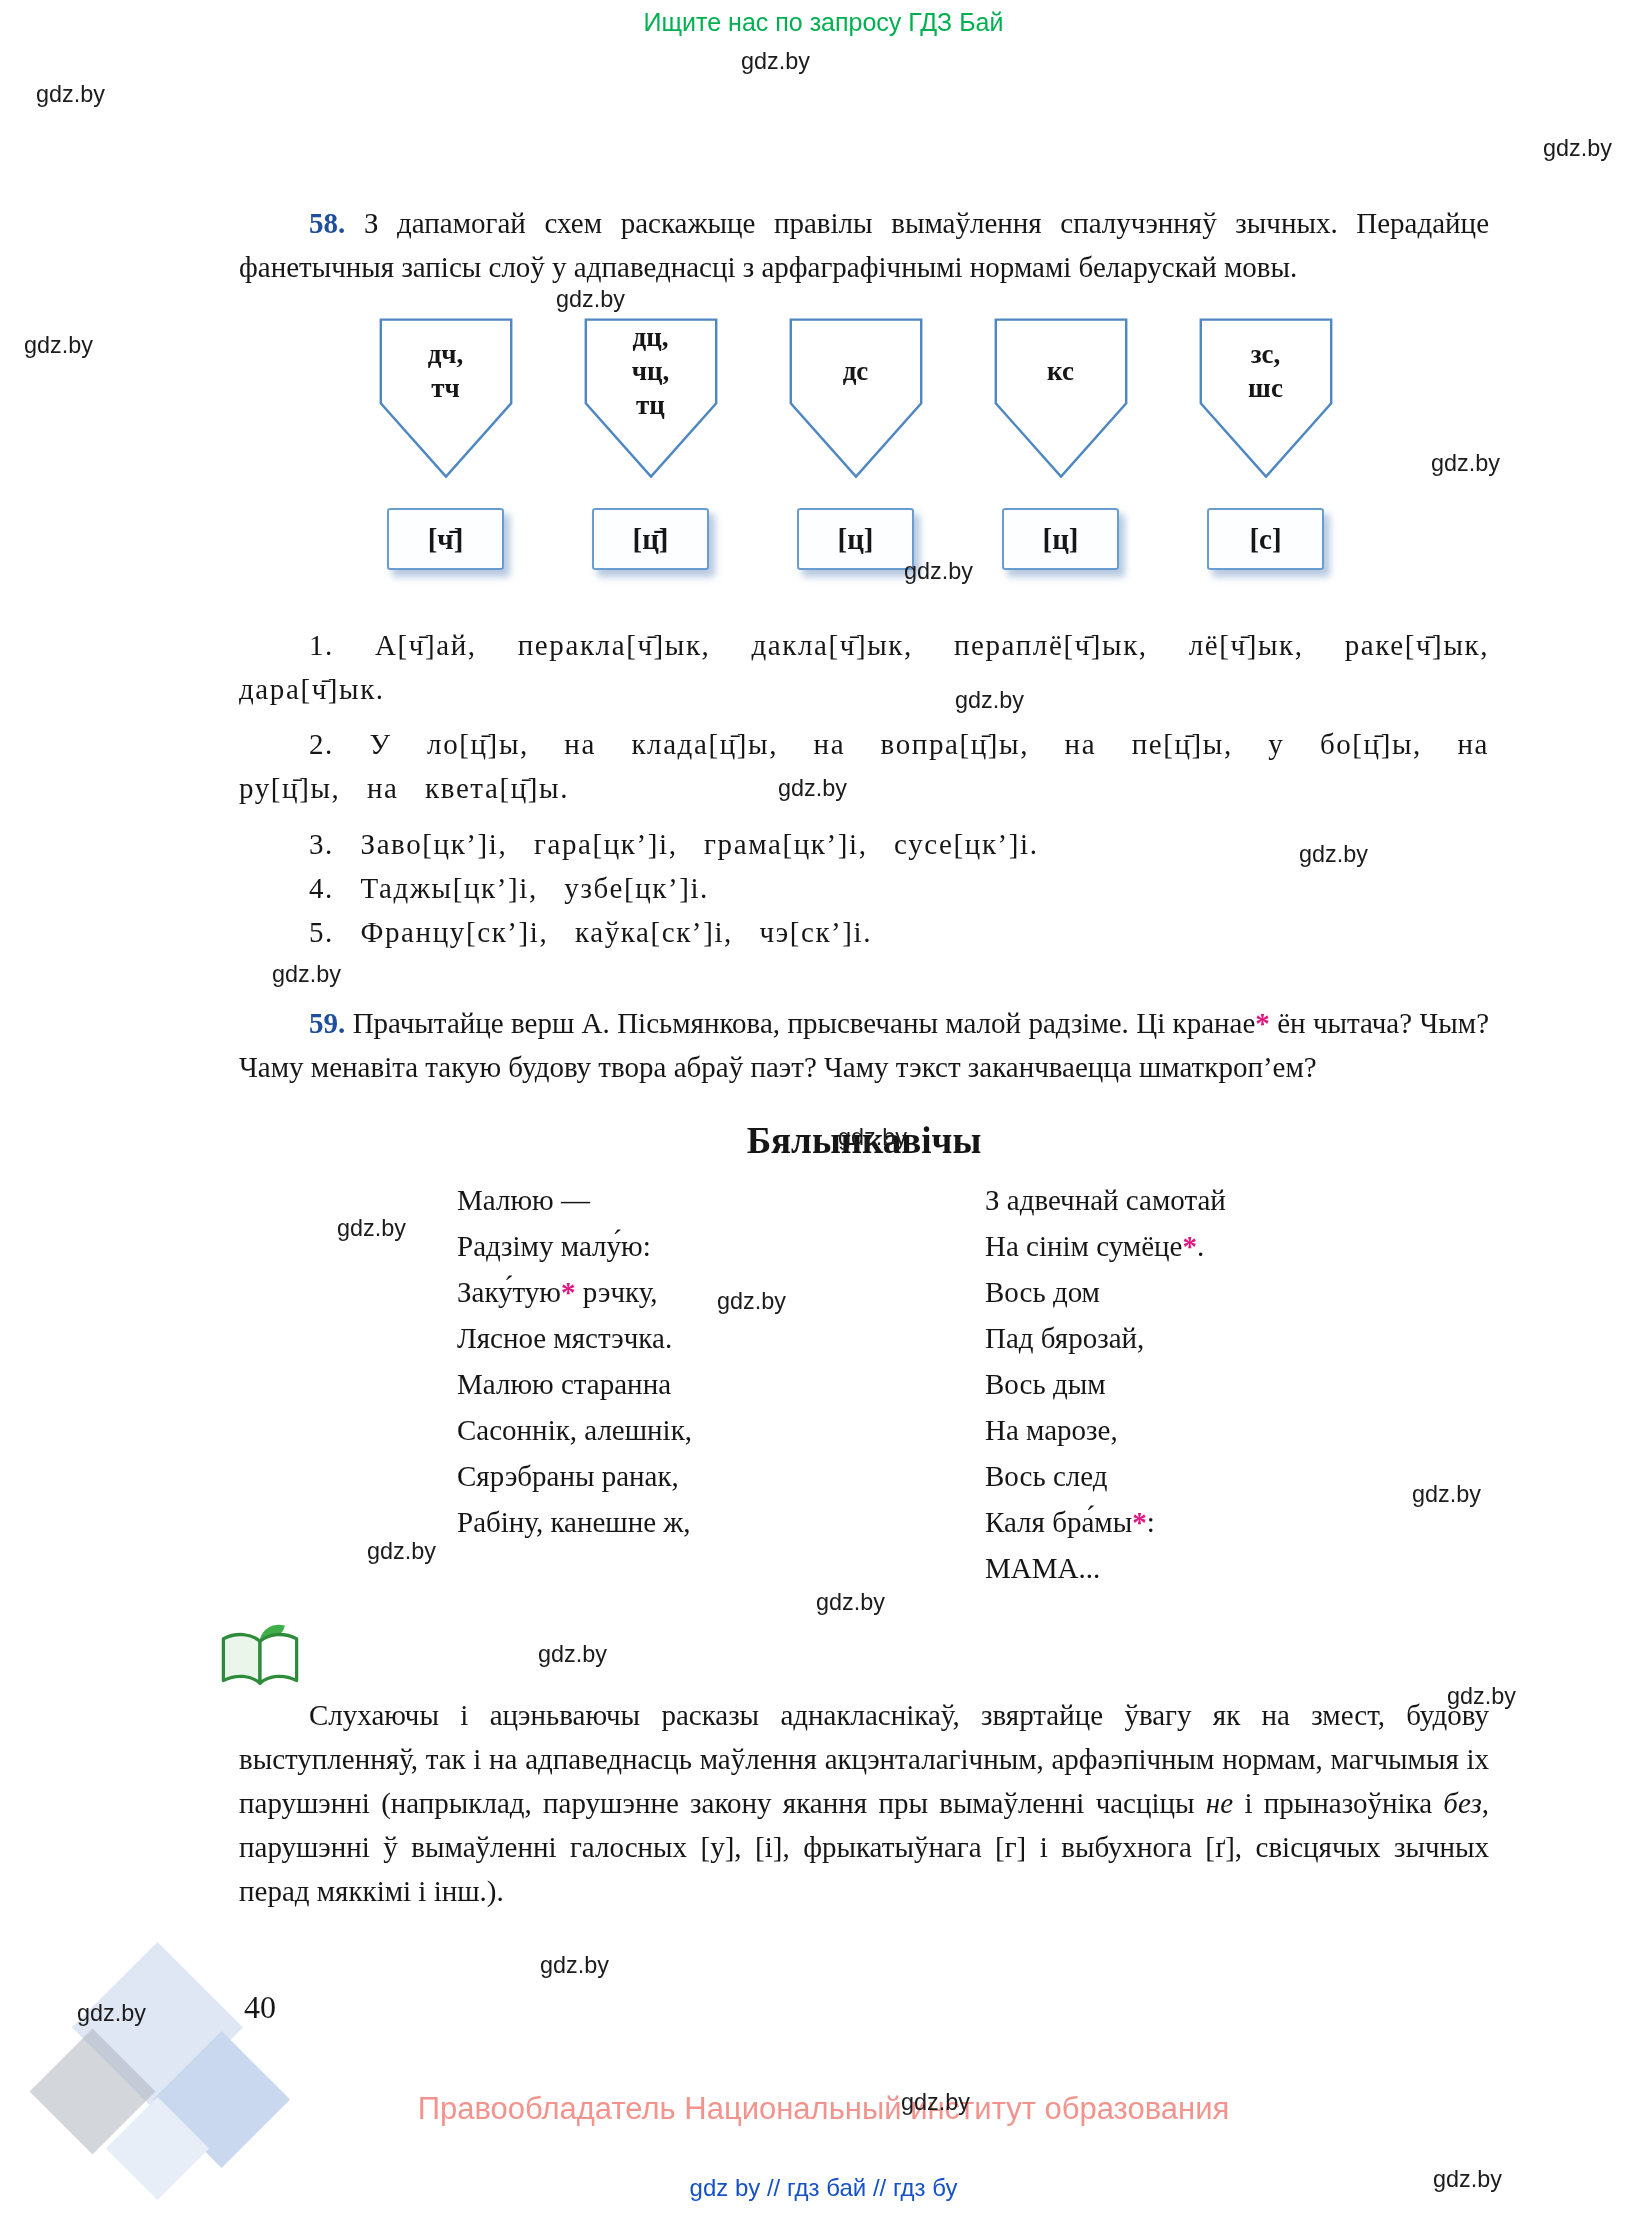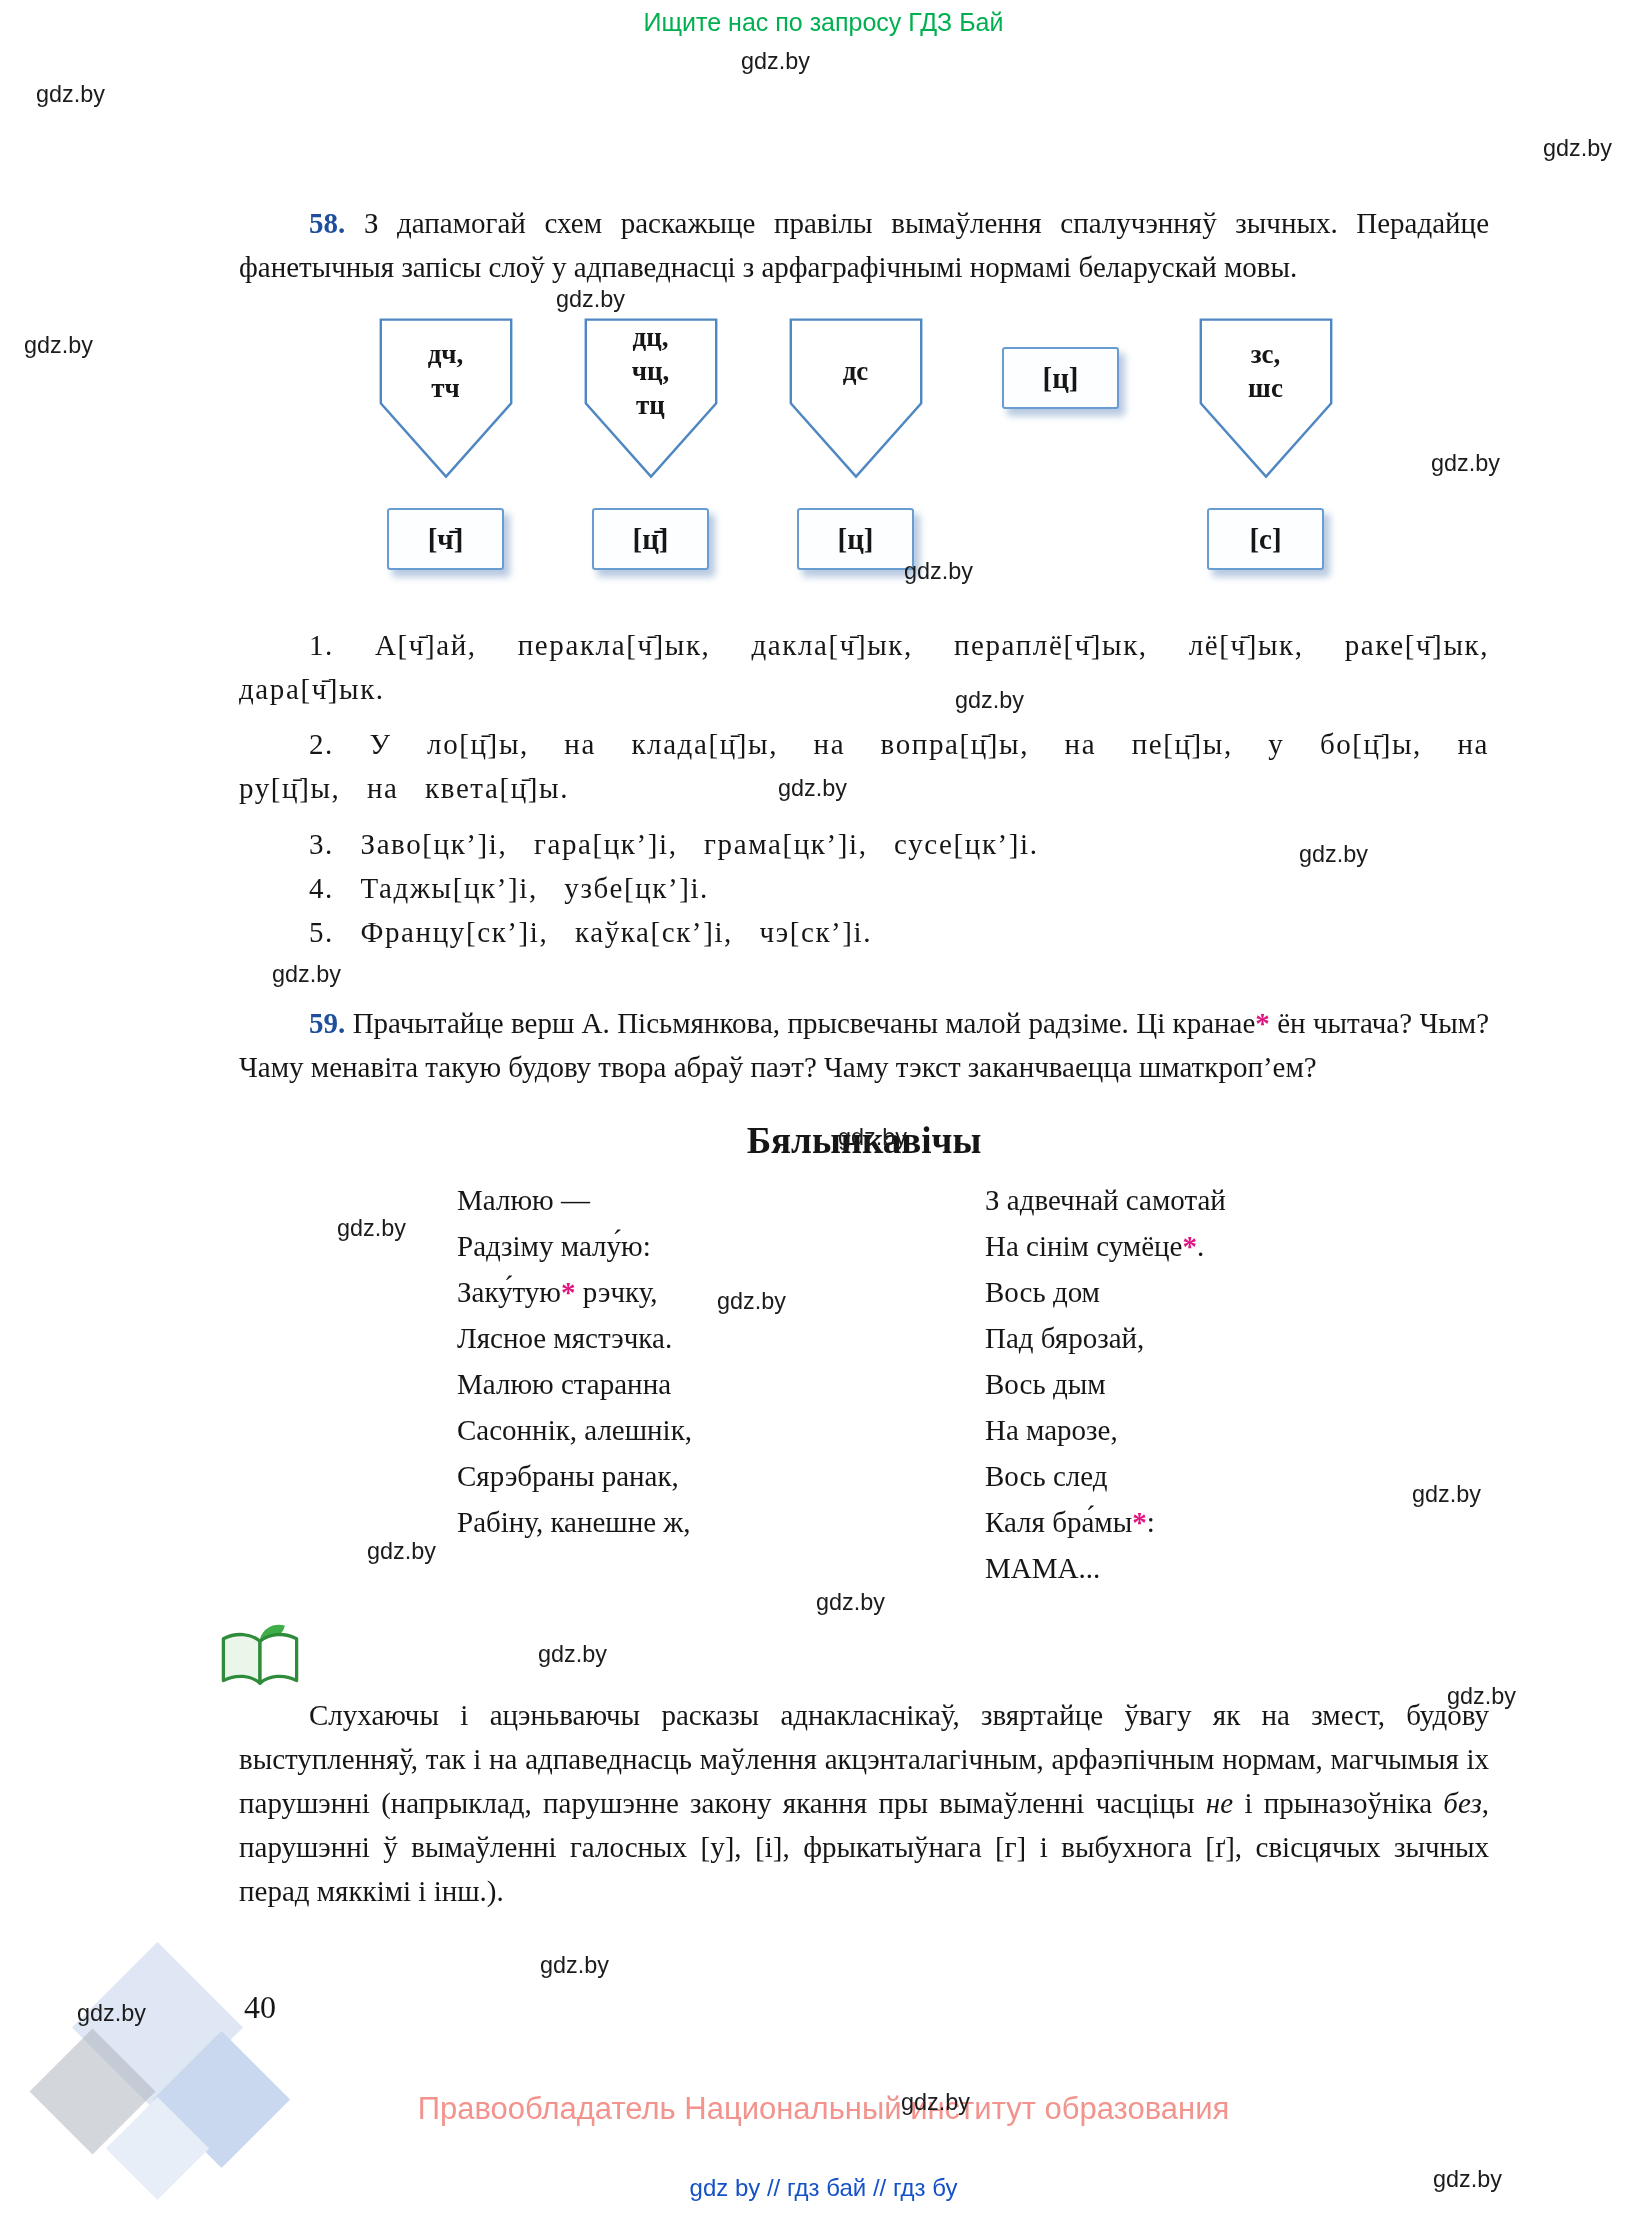--- a/index.html
+++ b/index.html
@@ -90,20 +90,28 @@
               <polygon points="2,2 164,2 164,106 83,197 2,106" fill="#ffffff" stroke="#4f87c2" stroke-width="3"></polygon>
             </svg>
           <div class="arrow-label">
             <div>дс</div>
           </div>
         </div>
         <div class="result-box">[ц]</div>
       </div>
 
       <div class="scheme-col">
+        <div class="arrow">
+          <svg width="134" height="161" viewBox="0 0 166 200">
+              <polygon points="2,2 164,2 164,106 83,197 2,106" fill="#ffffff" stroke="#4f87c2" stroke-width="3"></polygon>
+            </svg>
+          <div class="arrow-label">
+            <div>кс</div>
+          </div>
+        </div>
         <div class="result-box">[ц]</div>
       </div>
 
       <div class="scheme-col">
         <div class="arrow">
           <svg width="134" height="161" viewBox="0 0 166 200">
               <polygon points="2,2 164,2 164,106 83,197 2,106" fill="#ffffff" stroke="#4f87c2" stroke-width="3"></polygon>
             </svg>
           <div class="arrow-label">
             <div>зс,</div>

